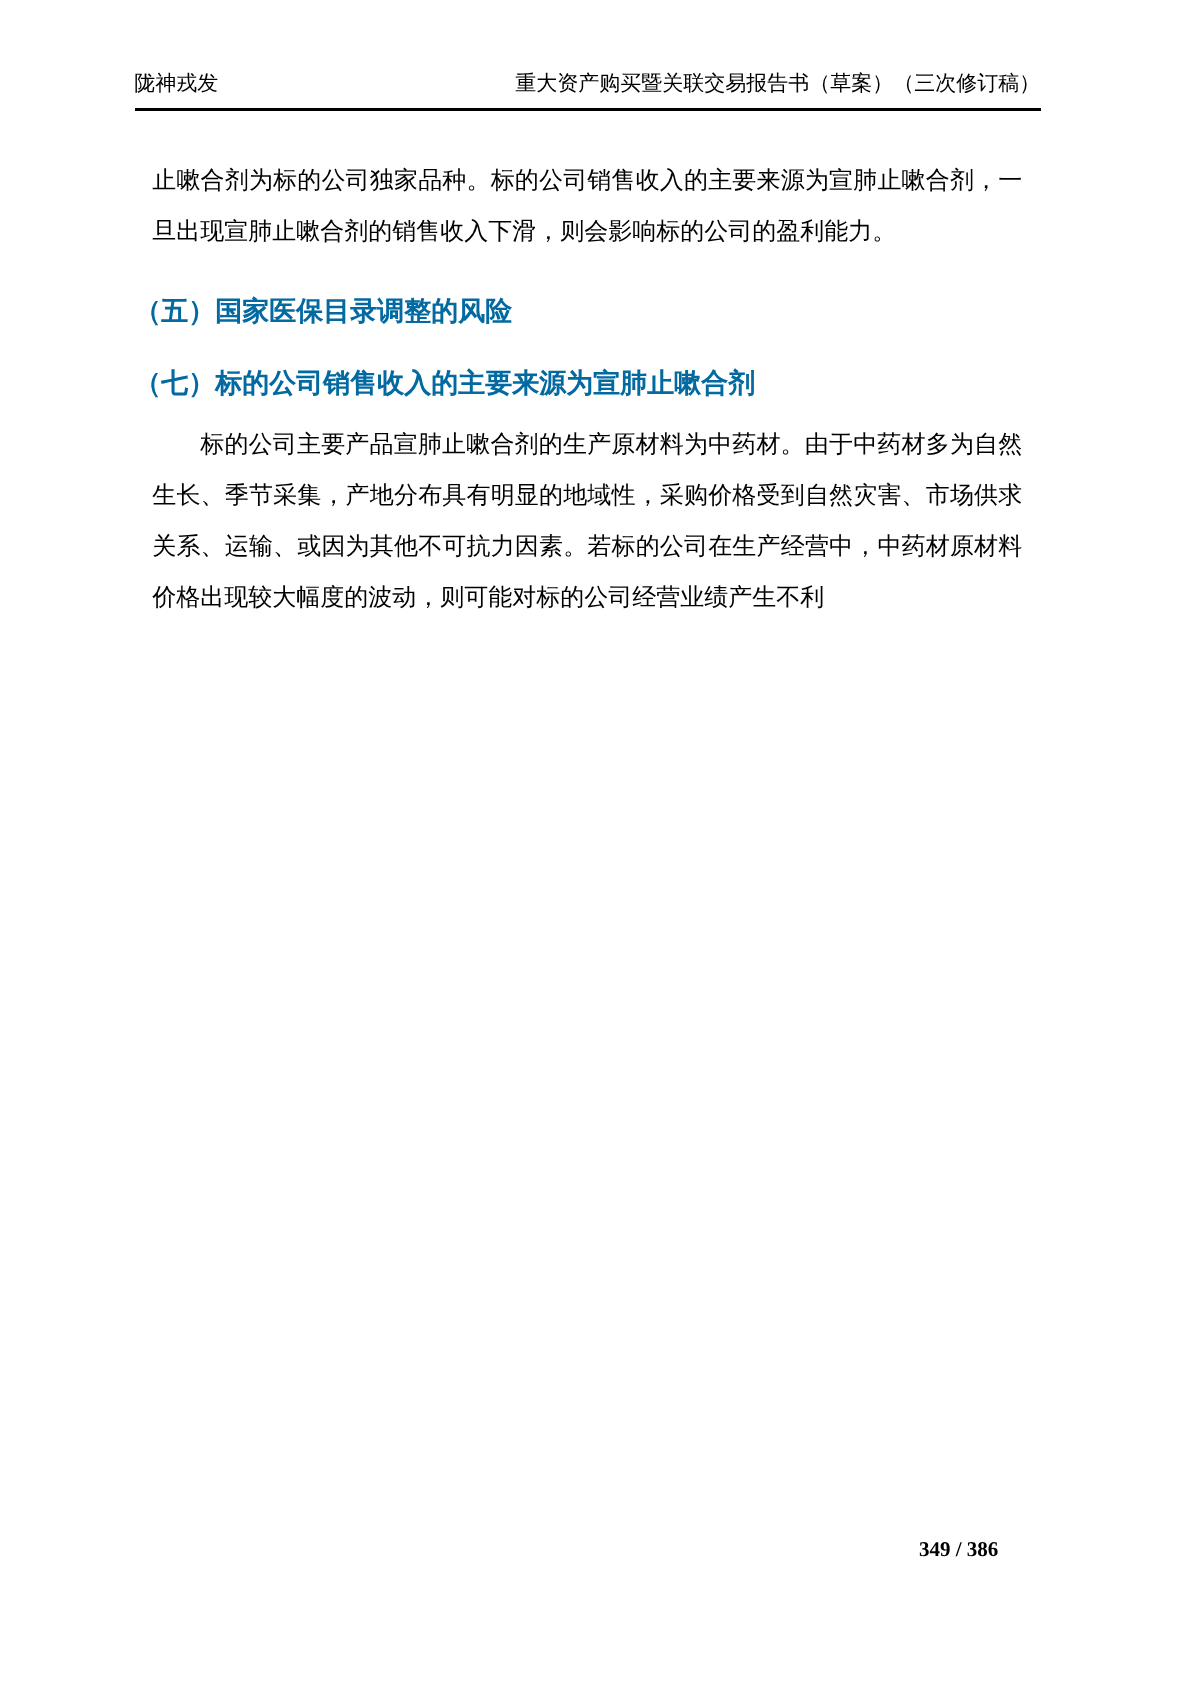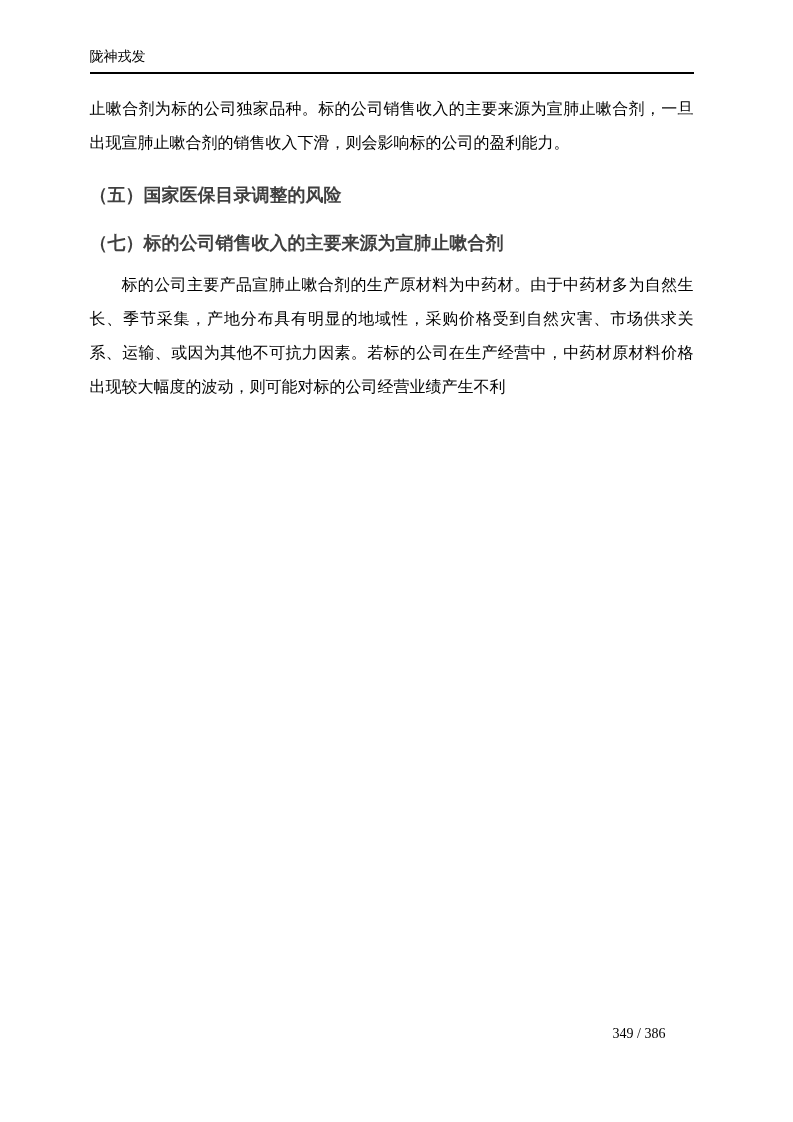--- a/index.html
+++ b/index.html
@@ -28,55 +28,56 @@
     border-bottom: 2px solid #000000;
     padding-bottom: 6px;
   }
   .header span {
     white-space: nowrap;
   }
   .content {
     padding-top: 18px;
   }
   .para {
-    margin: 0;
+    margin: 12px;
     font-size: 16px;
     line-height: 34px;
     text-align: justify;
     text-justify: inter-ideograph;
     text-indent: 2em;
   }
   .para.continuation {
     text-indent: 0;
   }
   .section-heading {
     margin: 22px 0 12px 0;
     font-family: "Liberation Sans", "DejaVu Sans", sans-serif;
     font-weight: 700;
     font-size: 18px;
     line-height: 26px;
-    color: #404040;
+    color: #0369a1;
   }
   .page-number {
     position: absolute;
     top: 1026px;
     right: 118px;
     font-size: 14px;
-    font-weight: 400;
+    font-weight: 700;
     font-family: "Liberation Serif", "DejaVu Serif", serif;
     margin-left: 24px;
   }
 </style>
 </head>
 <body>
 
 <div class="page">
 
   <div class="header">
     <span>陇神戎发</span>
+    <span>重大资产购买暨关联交易报告书（草案）（三次修订稿）</span>
   </div>
 
   <div class="content">
 
     <p class="para continuation">止嗽合剂为标的公司独家品种。标的公司销售收入的主要来源为宣肺止嗽合剂，一旦出现宣肺止嗽合剂的销售收入下滑，则会影响标的公司的盈利能力。</p>
 
     <h2 class="section-heading">（五）国家医保目录调整的风险</h2>
 
 
     <h2 class="section-heading">（七）标的公司销售收入的主要来源为宣肺止嗽合剂</h2>

